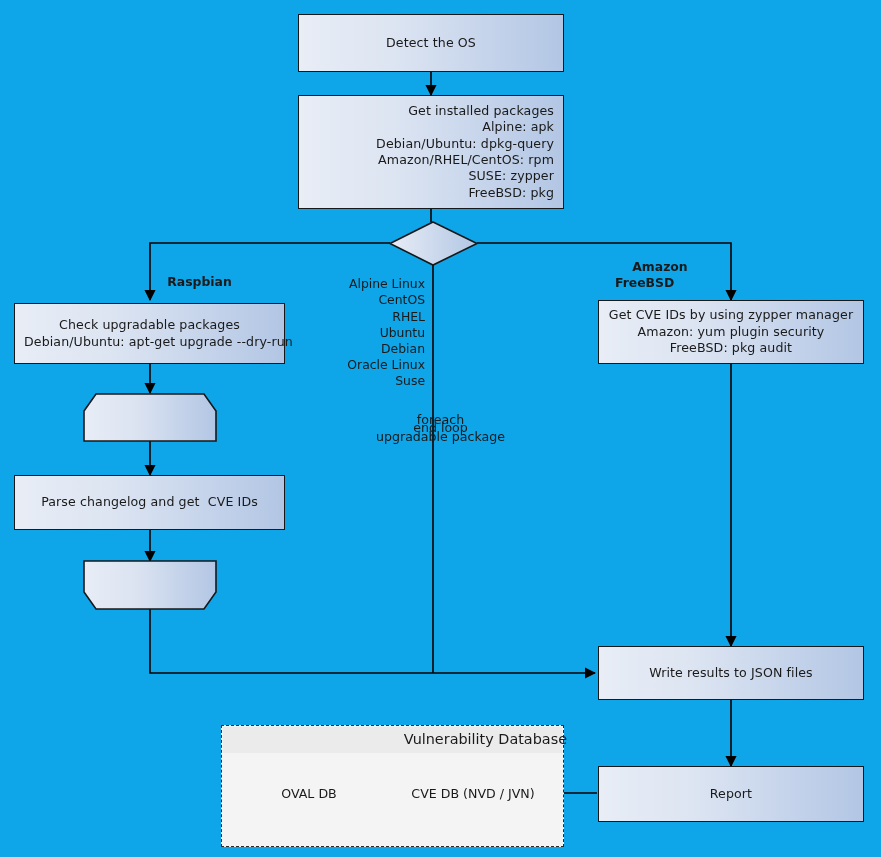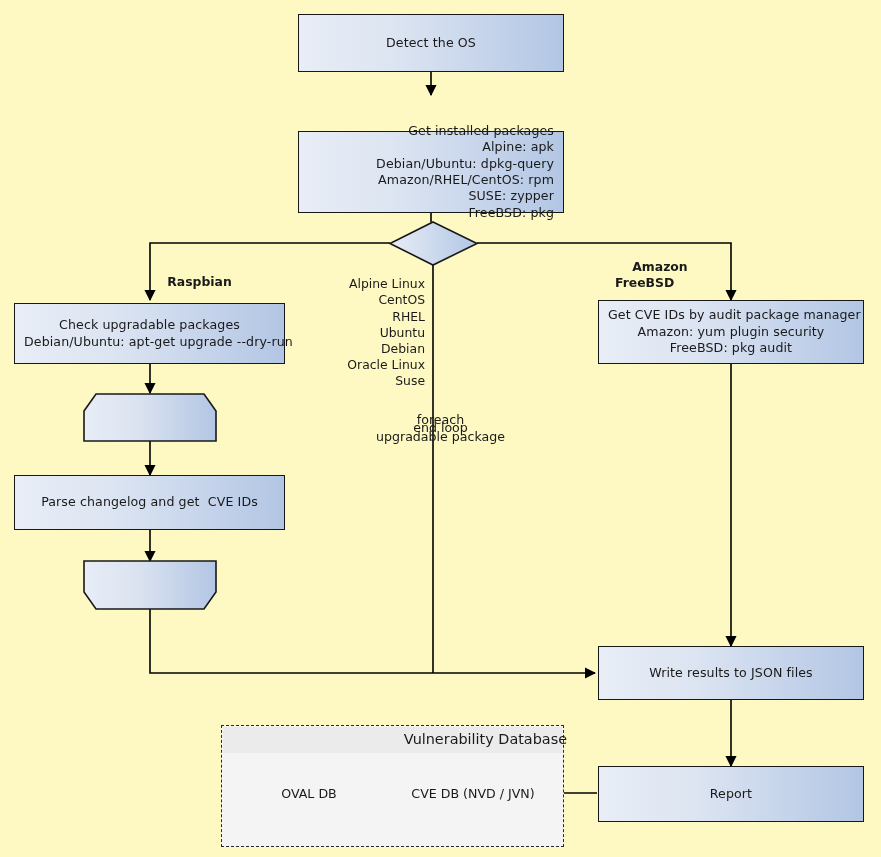--- a/index.html
+++ b/index.html
@@ -6,21 +6,21 @@
   body{
     font-family:"DejaVu Sans", sans-serif;
     color:#1a1a1a;
     -webkit-font-smoothing:antialiased;
   }
   #canvas{
     position:relative;
     width:881px;
     height:857px;
     overflow:hidden;
-    background:#fef9c3;
+    background:#0ea5e9;
   }
   
   .node{
     position:absolute;
     box-sizing:border-box;
     border:1.6px solid #17181a;
     background:linear-gradient(to right, #e8edf6 0%, #dde5f2 35%, #c3d2ea 75%, #b2c6e4 100%);
     display:flex;
     flex-direction:column;
     justify-content:center;
@@ -165,21 +165,21 @@
       <ellipse cx="473" cy="772" rx="74" ry="13" fill="url(#gradCyl)" stroke="#17181a" stroke-width="1.5"></ellipse>
     </g>
   </svg>
 
   <div class="node ta-c" style="left:298px;top:14px;width:266px;height:58px;">
     <div class="lines">
       <span class="ln">Detect the OS</span>
     </div>
   </div>
 
-  <div class="node ta-r" style="left:298px;top:95px;width:266px;height:82px;margin-top:36px;">
+  <div class="node ta-r" style="left:298px;top:95px;width:266px;height:114px;">
     <div class="lines">
       <span class="ln">Get installed packages</span>
       <span class="ln">Alpine: apk</span>
       <span class="ln">Debian/Ubuntu: dpkg-query</span>
       <span class="ln">Amazon/RHEL/CentOS: rpm</span>
       <span class="ln">SUSE: zypper</span>
       <span class="ln">FreeBSD: pkg</span>
     </div>
   </div>
 
@@ -204,21 +204,21 @@
   </div>
 
   <div class="loop-end" style="left:84px;top:561px;width:132px;height:48px;">
     <div class="loop-label">
       <span class="ln">end loop</span>
     </div>
   </div>
 
   <div class="node ta-c" style="left:598px;top:300px;width:266px;height:64px;">
     <div class="lines">
-      <span class="ln">Get CVE IDs by audit package manager</span>
+      <span class="ln">Get CVE IDs by using zypper manager</span>
       <span class="ln">Amazon: yum plugin security</span>
       <span class="ln">FreeBSD: pkg audit</span>
     </div>
   </div>
 
   <div class="node ta-c" style="left:598px;top:646px;width:266px;height:54px;">
     <div class="lines">
       <span class="ln">Write results to JSON files</span>
     </div>
   </div>

